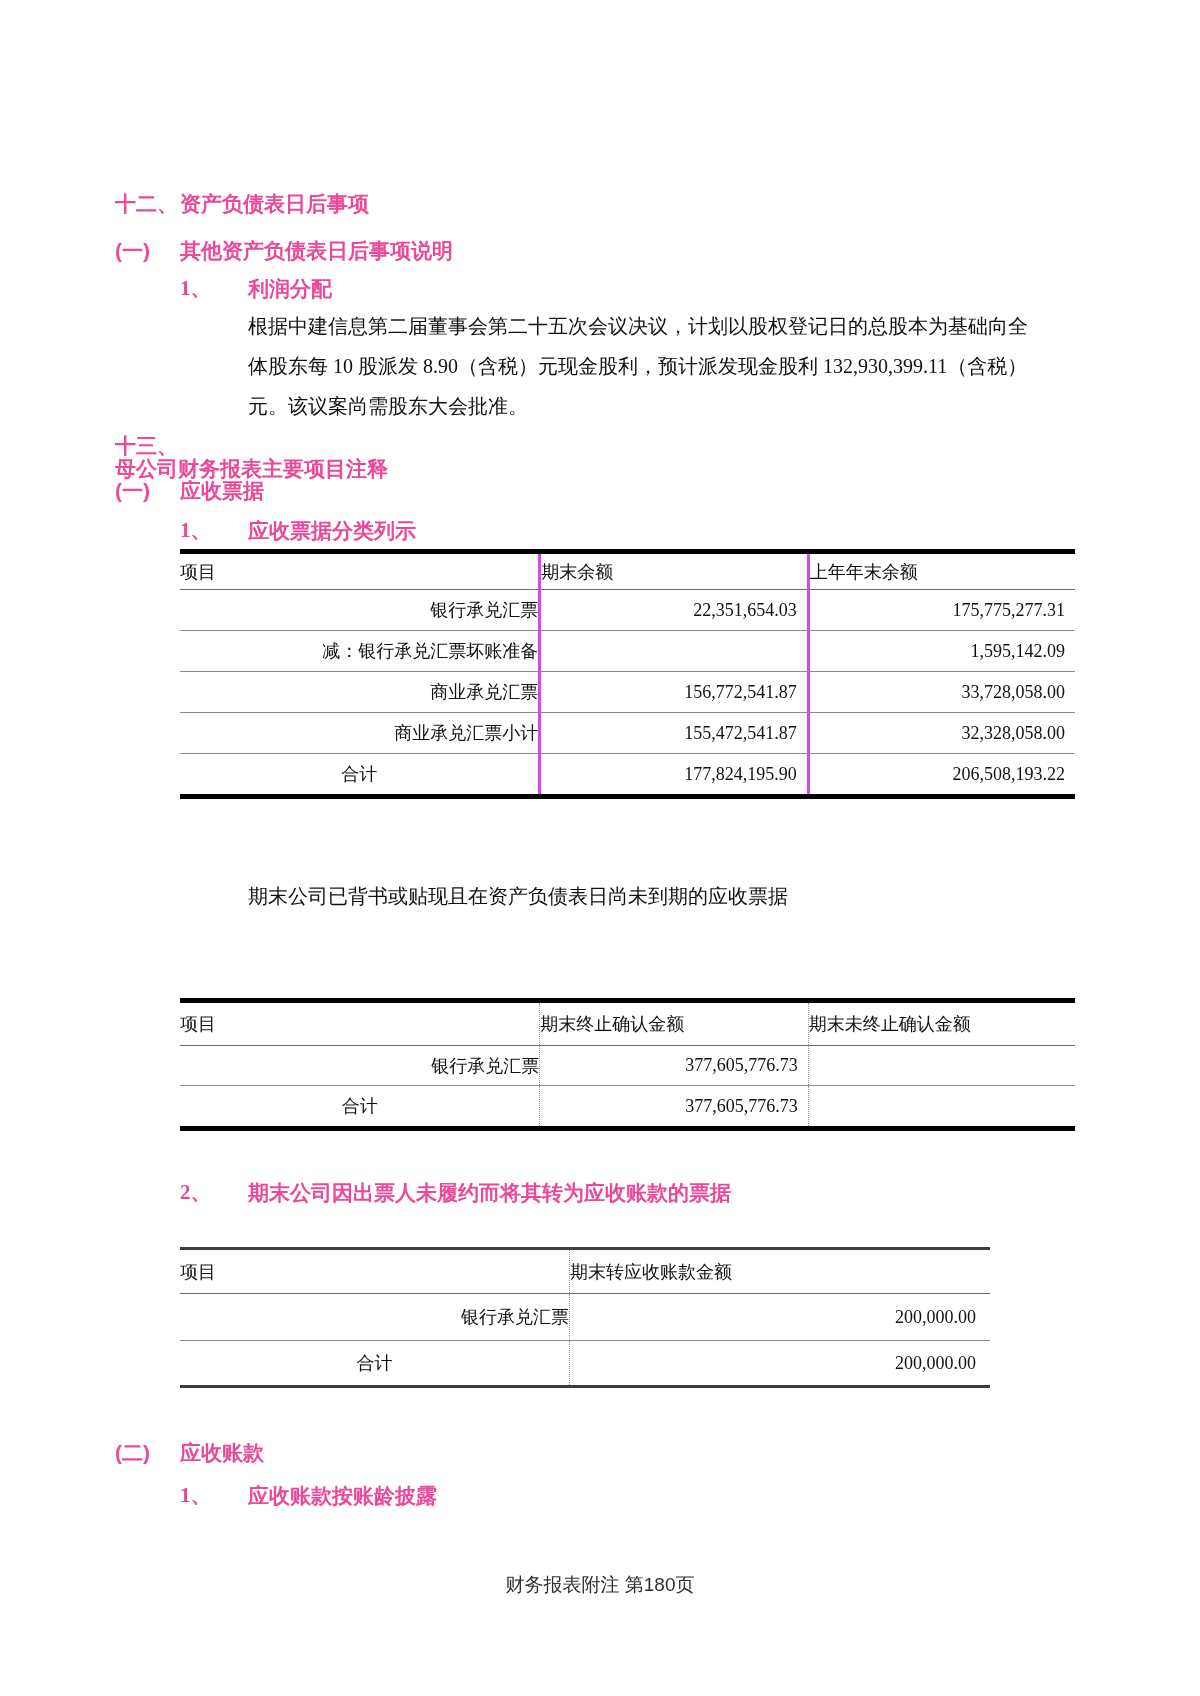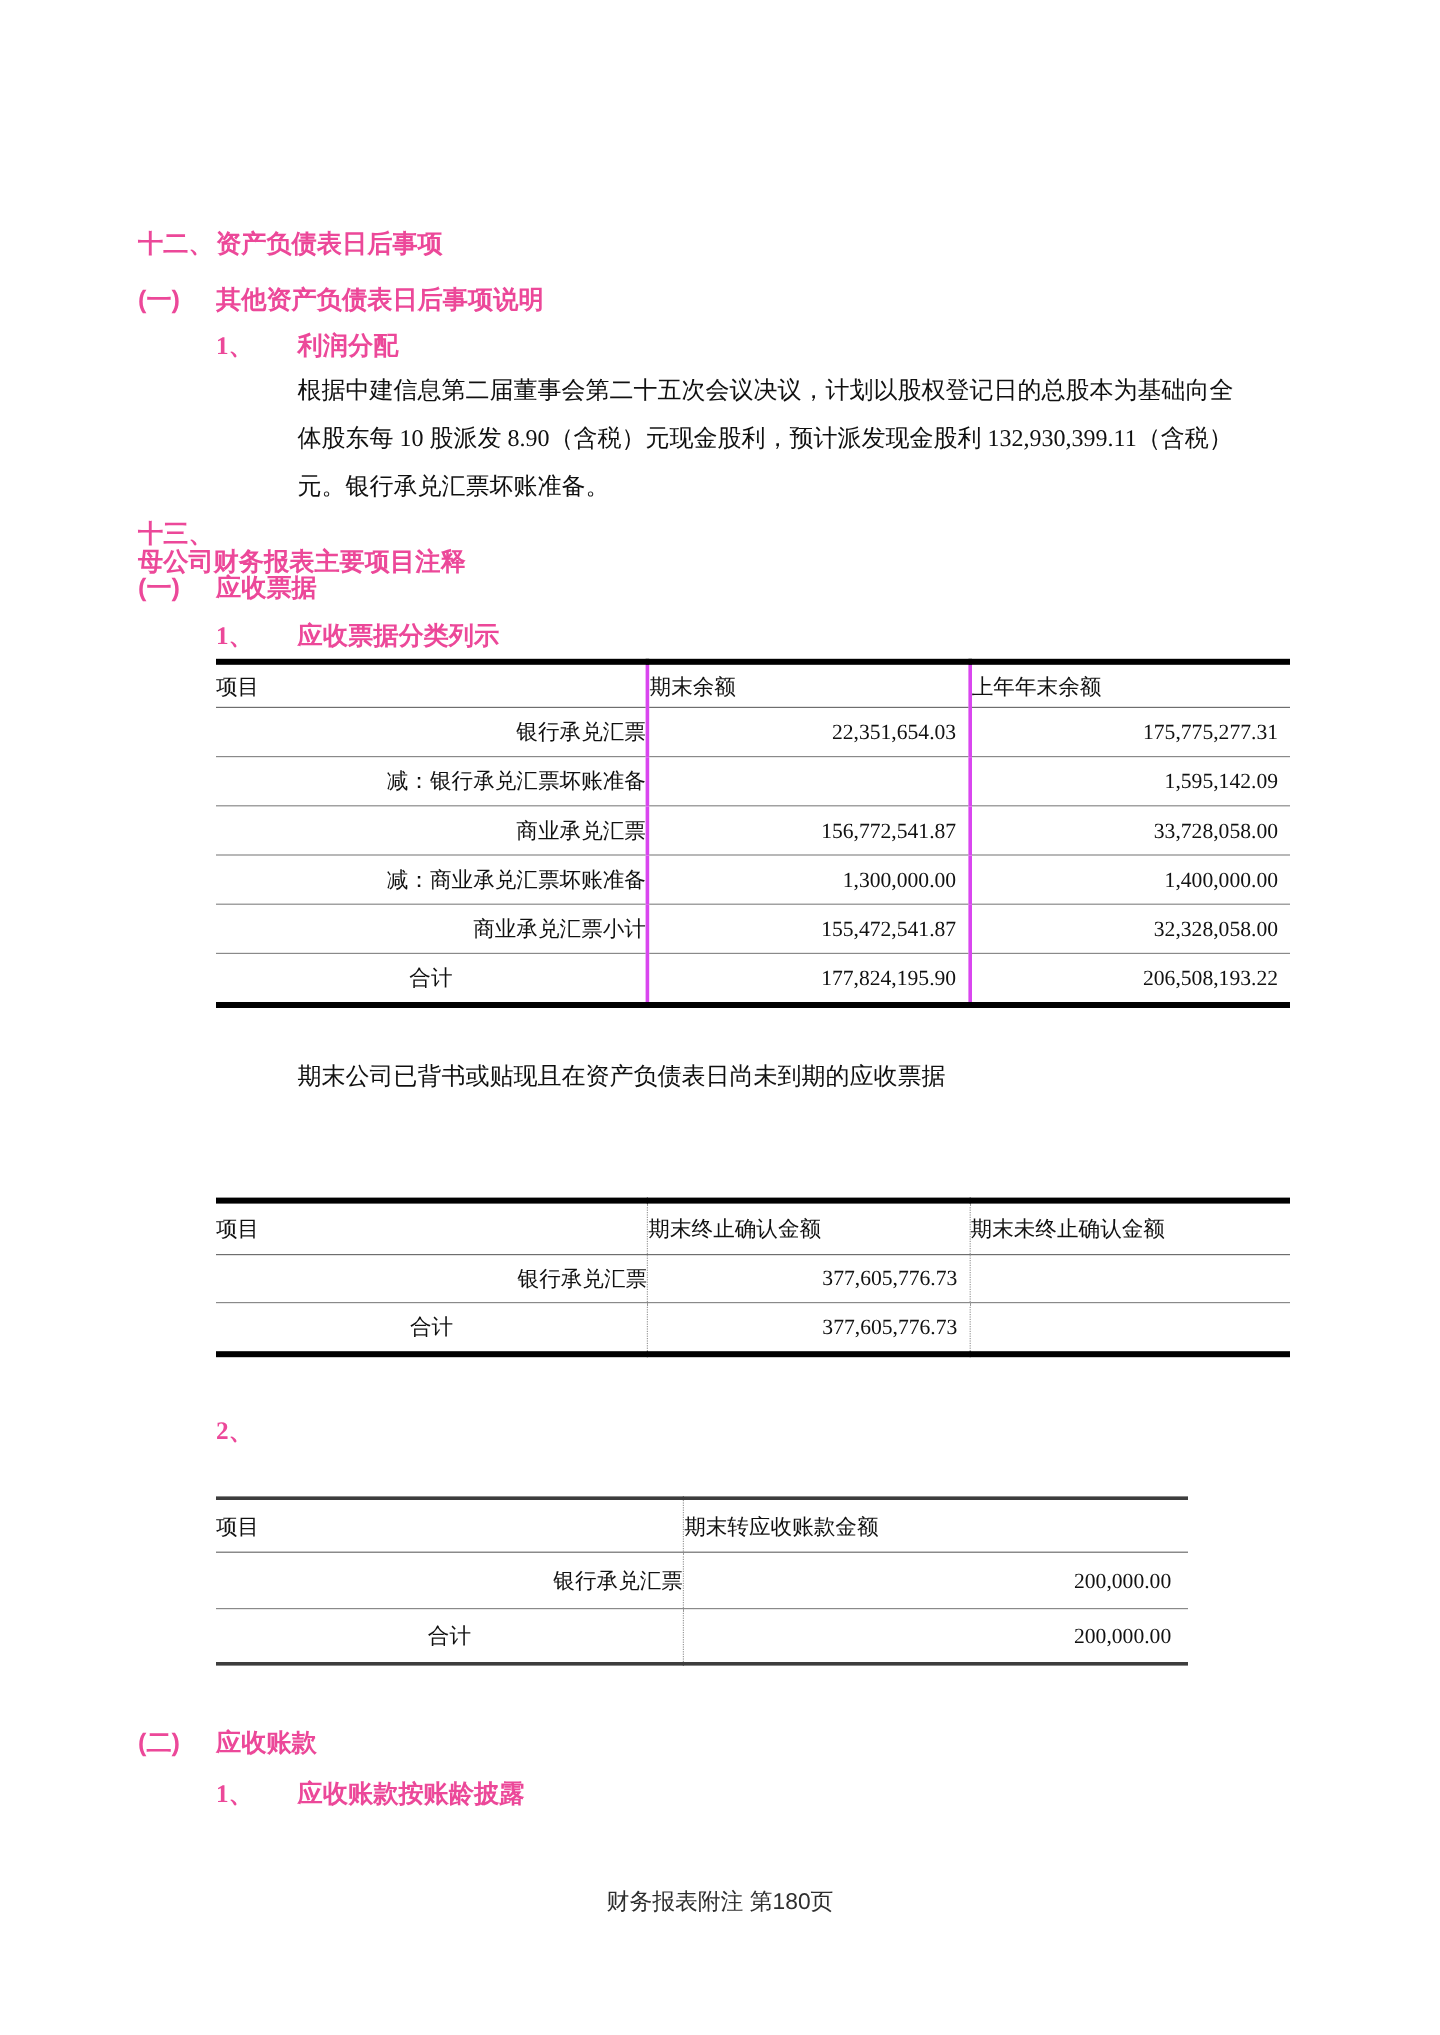--- a/index.html
+++ b/index.html
@@ -107,21 +107,21 @@
   </div>
 
   <div class="heading" style="top:277px; left:180px;">
     <span class="h-num w68 serif">1、</span>
     <span>利润分配</span>
   </div>
 
   <div class="para" style="top:306px;">
     <div>根据中建信息第二届董事会第二十五次会议决议，计划以股权登记日的总股本为基础向全</div>
     <div>体股东每 10 股派发 8.90（含税）元现金股利，预计派发现金股利 132,930,399.11（含税）</div>
-    <div>元。银行承兑汇票坏账准备。</div>
+    <div>元。该议案尚需股东大会批准。</div>
   </div>
 
   <div class="heading" style="top:434px; left:115px;flex-direction:column;">
     <span class="h-num w65">十三、</span>
     <span>母公司财务报表主要项目注释</span>
   </div>
 
   <div class="heading" style="top:479px; left:115px;">
     <span class="h-num w65">(一)</span>
     <span>应收票据</span>
@@ -153,25 +153,20 @@
       <td class="cell-label">减：银行承兑汇票坏账准备</td>
       <td class="cell-num"></td>
       <td class="cell-num">1,595,142.09</td>
     </tr>
     <tr class="hrow-std">
       <td class="cell-label">商业承兑汇票</td>
       <td class="cell-num">156,772,541.87</td>
       <td class="cell-num">33,728,058.00</td>
     </tr>
     <tr class="hrow-std">
-      <td class="cell-label">减：商业承兑汇票坏账准备</td>
-      <td class="cell-num">1,300,000.00</td>
-      <td class="cell-num">1,400,000.00</td>
-    </tr>
-    <tr class="hrow-std">
       <td class="cell-label">商业承兑汇票小计</td>
       <td class="cell-num">155,472,541.87</td>
       <td class="cell-num">32,328,058.00</td>
     </tr>
     <tr class="hrow-tall">
       <td class="cell-center">合计</td>
       <td class="cell-num">177,824,195.90</td>
       <td class="cell-num">206,508,193.22</td>
     </tr>
   </tbody>
@@ -199,20 +194,21 @@
     <tr class="t2-r2">
       <td class="cell-center">合计</td>
       <td class="cell-num">377,605,776.73</td>
       <td class="cell-num"></td>
     </tr>
   </tbody>
     </table>
 
   <div class="heading" style="top:1181px; left:180px;">
     <span class="h-num w68 serif">2、</span>
+    <span>期末公司因出票人未履约而将其转为应收账款的票据</span>
   </div>
 
   <table class="tbl-light vdot" style="top:1247px; left:180px; width:810px;">
     <colgroup>
         <col style="width:48.1%">
         <col style="width:51.9%">
       </colgroup>
     <tbody>
         <tr class="t3-hd">
       <th>项目</th>

